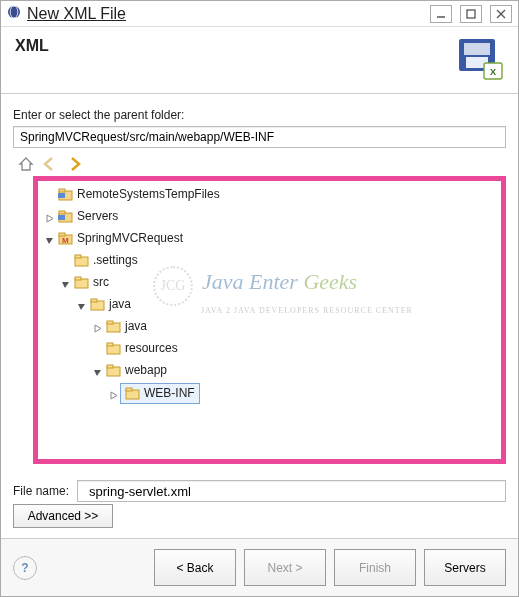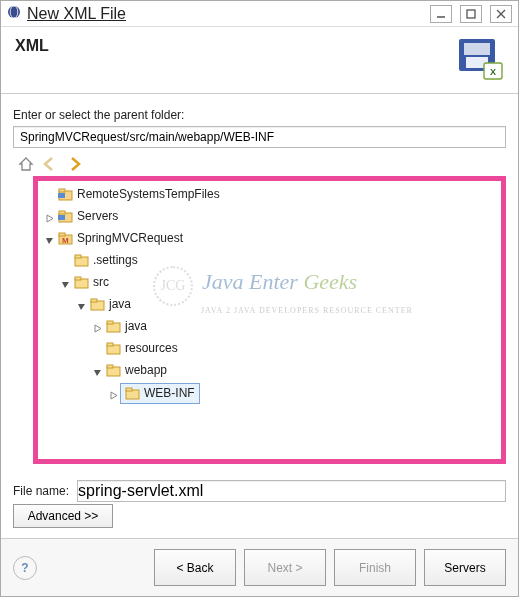--- a/index.html
+++ b/index.html
@@ -126,22 +126,22 @@
   .filename-row {
     display: flex; align-items: center;
     gap: 8px;
     margin-top: 16px;
   }
   .filename-row input {
     flex: 1;
     height: 22px;
     border: 1px solid #bbb;
     box-shadow: inset 0 1px 1px #eee;
-    padding: 2px 0;
-    font-size: 16px;
+    padding: 2px 11px;
+    font-size: 13px;
   }
   .adv-btn {
     margin-top: 2px;
     width: 100px; height: 24px;
     border: 1px solid #999;
     background: linear-gradient(#fdfdfd,#ededed);
     font-size: 12px;
     cursor: pointer;
   }
   

